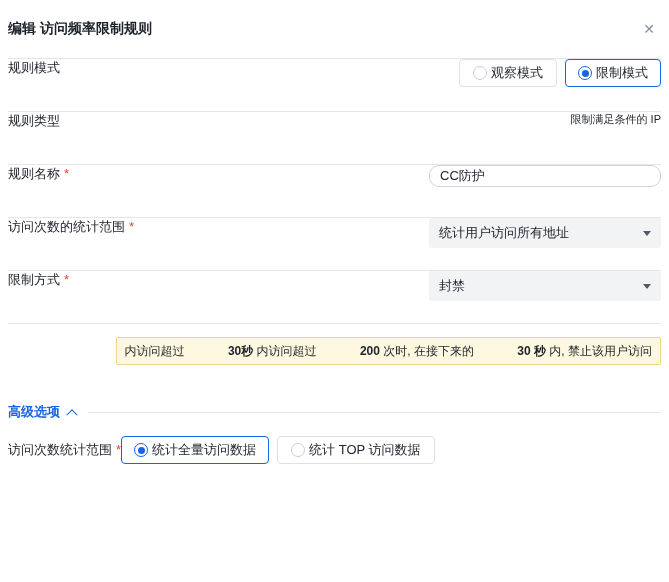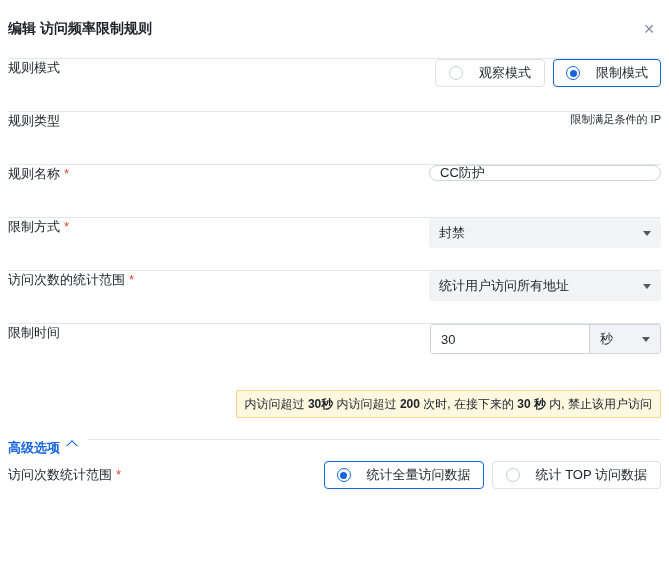--- a/index.html
+++ b/index.html
@@ -21,55 +21,55 @@
   .dlg-header{height:59px;display:flex;align-items:center;justify-content:space-between;border-bottom:1px solid var(--divider);}
   .dlg-title{font-size:14px;font-weight:700;}
   .close{color:#86909C;font-size:14px;cursor:pointer;padding:2px 6px;line-height:1;}
   .form-row{height:53px;display:flex;justify-content:space-between;}
   .form-row.with-divider{border-bottom:1px solid var(--divider);}
   .label{font-size:13px;color:var(--text);white-space:nowrap;}
   .req{color:var(--red);margin-left:4px;}
   .value-text{font-size:11px;color:var(--text);}
   
   .btn-group{display:flex;gap:8px;}
-  .mode-btn{display:flex;align-items:center;gap:16px;height:28px;padding:0 13px;background:#fff;
+  .mode-btn{display:flex;align-items:center;gap:4px;height:28px;padding:0 13px;background:#fff;
     border:1px solid var(--btn-border);border-radius:4px;cursor:pointer;font-size:13px;white-space:nowrap;}
   .mode-btn.checked{border:1.5px solid var(--accent);padding:0 12px;}
   .radio-dot{width:14px;height:14px;border-radius:50%;border:1px solid #C9CDD4;background:#fff;position:relative;flex:none;}
   .mode-btn.checked .radio-dot{border-color:var(--accent);}
   .mode-btn.checked .radio-dot::after{content:"";position:absolute;inset:2.5px;border-radius:50%;background:var(--accent);}
   
   .select{display:flex;align-items:center;justify-content:space-between;height:30px;padding:0 10px;
     background:var(--gray-fill);border-radius:3px;cursor:pointer;font-size:13px;}
   .caret{width:0;height:0;border-left:4.5px solid transparent;border-right:4.5px solid transparent;
     border-top:5.5px solid var(--arrow);flex:none;margin-left:8px;}
   
-  .text-input{height:16px;border:1px solid var(--input-border);border-radius:10px;padding:0 10px;
+  .text-input{height:22px;border:1px solid var(--input-border);border-radius:10px;padding:0 10px;
     font-size:13px;color:var(--text);font-family:inherit;outline:none;background:#fff;}
   
   .trigger-controls{display:flex;align-items:center;}
   .mid-text{margin:0 11px 0 23px;white-space:nowrap;}
   .unit-text{margin-left:18px;white-space:nowrap;}
   
   .time-group{display:flex;align-items:stretch;height:30px;border:1px solid var(--input-border);border-radius:3px;overflow:hidden;}
   .time-group .text-input{border:none;border-radius:0;height:28px;width:158px;}
   .unit-select{display:flex;align-items:center;justify-content:space-between;width:71px;padding:0 10px;
     background:var(--gray-fill);border-left:1px solid var(--input-border);cursor:pointer;font-size:13px;}
   
   .summary-wrap{display:flex;justify-content:flex-end;margin-top:13px;}
   .summary{height:28px;line-height:26px;padding:0 8px;background:var(--summary-bg);
     border:1px solid var(--summary-border);border-radius:2px;font-size:12px;white-space:nowrap;}
-  .summary b{font-weight:700;}
+  .summary b{font-weight:700;margin-left:40px;}
   
-  .advanced-row{display:flex;margin-top:21px;height:18px;}
+  .advanced-row{display:flex;align-items:center;margin-top:38px;height:18px;}
   .adv-label{color:var(--accent);font-size:13px;font-weight:700;cursor:pointer;white-space:nowrap;}
   .chevron-up{width:8px;height:8px;border-left:1.5px solid var(--accent);border-top:1.5px solid var(--accent);
     transform:rotate(45deg) translate(2px,2px);margin:0 4px 0 8px;cursor:pointer;flex:none;}
   .adv-line{flex:1;height:1px;background:var(--divider);margin-left:8px;}
-  .final-row{margin-top:3px;display:flex;align-items:center;justify-content:space-between;height:30px;}
+  .final-row{margin-top:14px;display:flex;align-items:center;height:30px;}
 </style>
 </head>
 <body>
 
 <div class="dialog">
 
   <div class="dlg-header">
     <div class="dlg-title">编辑 访问频率限制规则</div>
     <div class="close">✕</div>
   </div>
@@ -96,48 +96,38 @@
   <div class="form-row with-divider">
     <div class="label">
       <span>规则名称</span><span class="req">*</span>
     </div>
     <input class="text-input" style="width: 232px;" value="CC防护">
   </div>
 
 
   <div class="form-row with-divider">
     <div class="label">
+      <span>访问次数的统计范围</span><span class="req">*</span>
+    </div>
+    <div class="select" style="width:232px">
+      <span>统计用户访问所有地址</span>
+      <span class="caret"></span>
+    </div>
+  </div>
+
+  <div class="form-row with-divider">
+    <div class="label">
       <span>限制方式</span><span class="req">*</span>
     </div>
     <div class="select" style="width:232px">
       <span>封禁</span>
       <span class="caret"></span>
     </div>
   </div>
 
-  <div class="form-row with-divider">
-    <div class="label">
-      <span>访问次数的统计范围</span><span class="req">*</span>
-    </div>
-    <div class="select" style="width:232px">
-      <span>统计用户访问所有地址</span>
-      <span class="caret"></span>
-    </div>
-  </div>
-
-  <div class="form-row">
-    <div class="label">限制时间</div>
-    <div class="time-group">
-      <input class="text-input" value="30" style="">
-      <div class="unit-select">
-        <span>秒</span>
-        <span class="caret"></span>
-      </div>
-    </div>
-  </div>
 
   <div class="summary-wrap">
     <div class="summary"><span>内访问超过 </span><b>30秒</b><span> 内访问超过 </span><b>200</b><span> 次时, 在接下来的 </span><b>30 秒</b><span> 内, 禁止该用户访问</span></div>
   </div>
 
   <div class="advanced-row">
     <span class="adv-label">高级选项</span>
     <span class="chevron-up"></span>
     <div class="adv-line"></div>
   </div>

